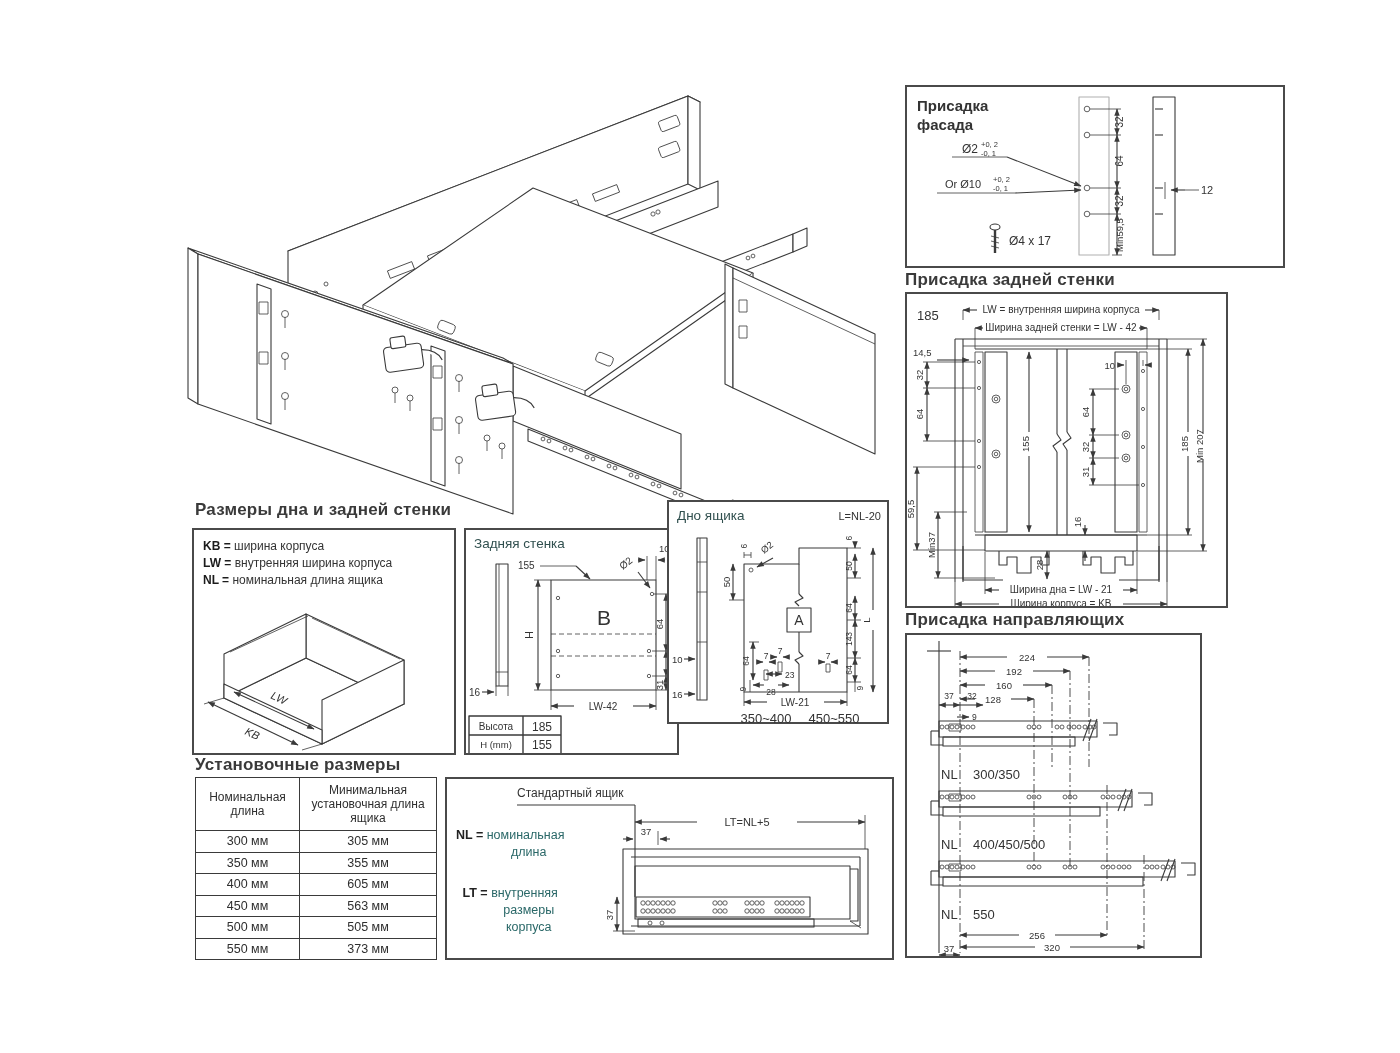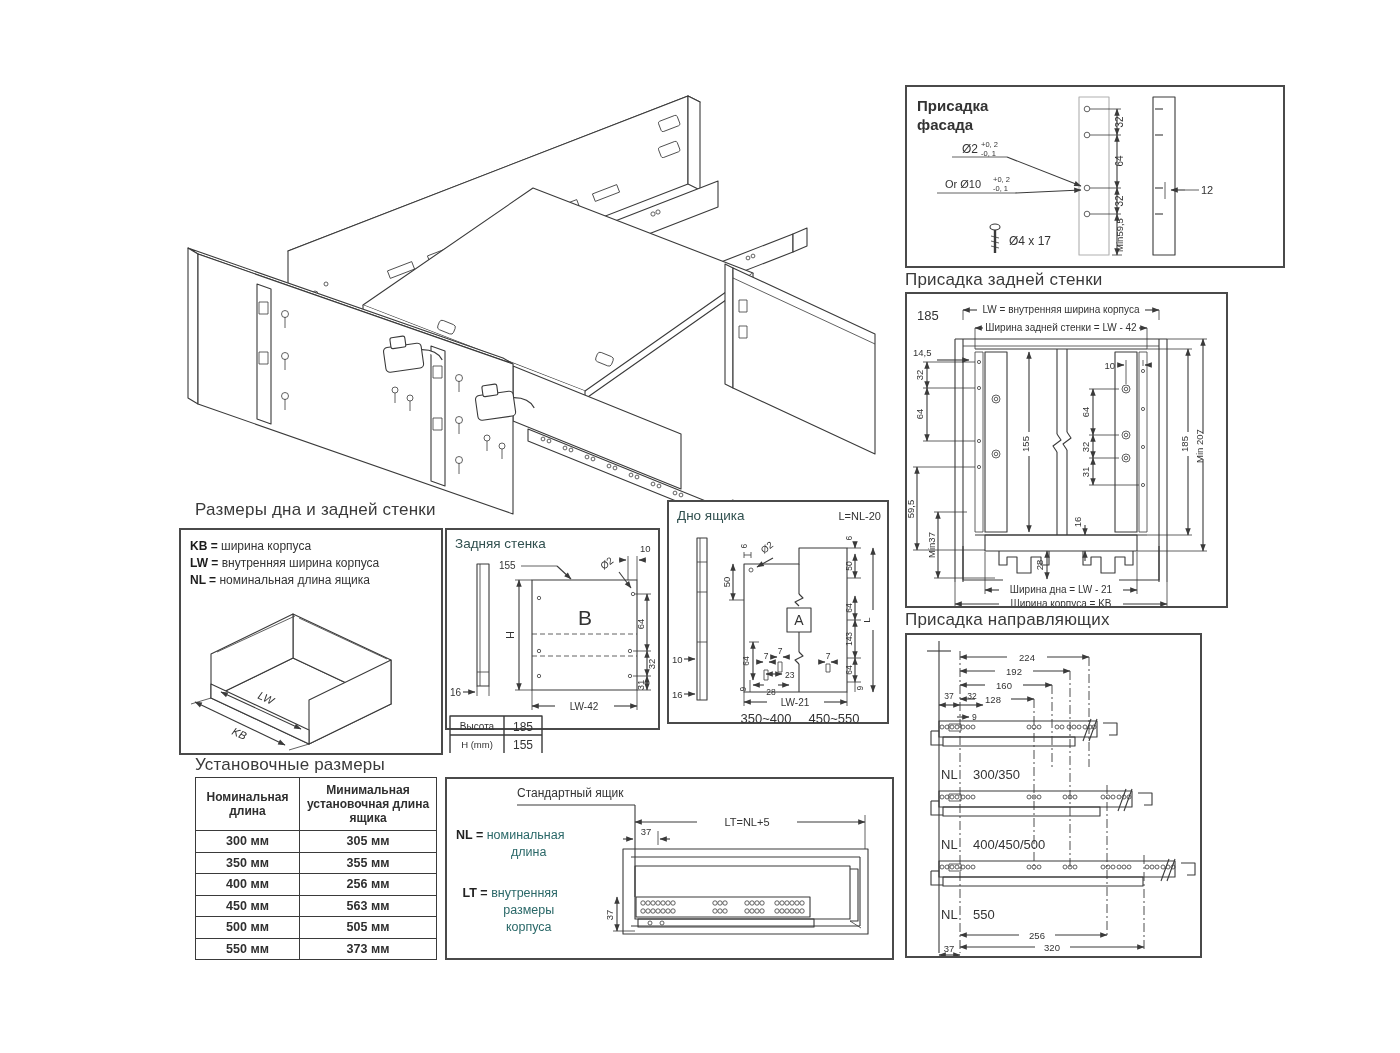--- a/index.html
+++ b/index.html
@@ -1,34 +1,34 @@
 <!DOCTYPE html>
 <html><head>
 <meta charset="utf-8">
 <style>
   html,body{margin:0;padding:0;background:#fff;}
   #page{position:relative;width:1400px;height:1053px;background:#fff;overflow:hidden;
         font-family:"Liberation Sans",sans-serif;color:#2f2f2f;}
   .panel{position:absolute;border:2px solid #4a4a4a;background:#fff;box-sizing:border-box;}
-  .sec-title{position:absolute;font-size:17px;font-weight:400;color:#3a3a3a;letter-spacing:.2px;}
+  .sec-title{position:absolute;font-size:17px;font-weight:700;color:#3a3a3a;letter-spacing:.2px;}
   svg{display:block;}
   svg text{font-family:"Liberation Sans",sans-serif;fill:#333;}
   .t8{font-size:8.5px}.t9{font-size:9.5px}.t10{font-size:10px}.t11{font-size:11px}
   .t12{font-size:12px}.t13{font-size:13px}.t14{font-size:14px}.t15{font-size:15px}
   .t21{font-size:21px}.mid{text-anchor:middle}.end{text-anchor:end}
   .ptitle{font-size:13.5px;fill:#31504f}
   .st{stroke:#3a3a3a;fill:none;stroke-width:1.1;stroke-linejoin:round;stroke-linecap:butt}
   .thin{stroke-width:.8}
   .dd{stroke-dasharray:9 3 2 3;stroke-width:.9}
   .dash{stroke-dasharray:5 3;stroke-width:.8}
   .fw{fill:#fff}
   
   .itab{border-collapse:collapse;width:100%;height:100%;table-layout:fixed;}
   .itab td,.itab th{border:1.6px solid #3a3a3a;text-align:center;vertical-align:middle;
-       font-size:12.5px;font-weight:700;padding:0 4px;}
+       font-size:12.5px;font-weight:400;padding:0 4px;}
   .itab th{font-size:12px;height:52px;}
   .itab col.c1{width:104px;}
   
   .leg{position:absolute;font-size:12.5px;line-height:17px;color:#2a6868;text-align:center;}
   .leg b{color:#222;font-weight:700;}
   .legend-lines{position:absolute;left:9px;top:8px;font-size:12px;line-height:17px;color:#333;}
   .legend-lines b{font-weight:700;color:#1c1c1c;}
 </style>
 </head>
 <body>
@@ -197,21 +197,21 @@
         <circle cx="354" cy="382" r="3" class="thin"></circle>
           <line x1="354" y1="385" x2="354" y2="395" class="thin"></line>
         <circle cx="369" cy="390" r="3" class="thin"></circle>
           <line x1="369" y1="393" x2="369" y2="403" class="thin"></line>
       </g>
     </g>
   </svg>
 
   <div class="sec-title" style="left:195px;top:500px">Размеры дна и задней стенки</div>
 
-  <div class="panel" style="left:179px;top:528px;width:264px;height:227px">
+  <div class="panel" style="left:192px;top:528px;width:264px;height:227px">
     <div class="legend-lines">
       <div><b>KB =</b> <span>ширина корпуса</span></div>
       <div><b>LW =</b> <span>внутренняя ширина корпуса</span></div>
       <div><b>NL =</b> <span>номинальная длина ящика</span></div>
     </div>
     <svg style="position:absolute;left:0;top:62px" width="238" height="161" viewBox="0 0 238 161">
       <g class="st fw">
         <polygon points="30,106 128,152 210,112 112,66"></polygon>
         <polygon points="112,66 210,112 210,68 112,22"></polygon>
         <polygon points="30,106 112,66 112,22 30,62"></polygon>
@@ -222,21 +222,21 @@
         <line x1="40" y1="100" x2="120" y2="137" marker-start="url(#arr)" marker-end="url(#arr)"></line>
         <line x1="14" y1="110" x2="104" y2="153" marker-start="url(#arr)" marker-end="url(#arr)"></line>
         <line x1="30" y1="106" x2="10" y2="112" class="thin"></line>
         <line x1="128" y1="152" x2="108" y2="158" class="thin"></line>
       </g>
       <text class="t11" font-style="italic" transform="rotate(25 76 106)" x="76" y="106">LW</text>
       <text class="t11" font-style="italic" transform="rotate(25 50 142)" x="50" y="142">KB</text>
     </svg>
   </div>
 
-  <div class="panel" style="left:445px;top:528px;width:215px;height:202px">
+  <div class="panel" style="left:464px;top:528px;width:215px;height:227px">
     <svg width="211" height="223" viewBox="0 0 211 223">
       <text class="ptitle" x="8" y="18">Задняя стенка</text>
       <g class="st">
         <rect x="30" y="34" width="12" height="122"></rect>
         <line x1="33" y1="34" x2="33" y2="156" class="thin"></line>
         <line x1="30" y1="142" x2="42" y2="142" class="thin"></line>
         <line x1="30" y1="156" x2="30" y2="166" class="thin"></line>
           <line x1="42" y1="156" x2="42" y2="166" class="thin"></line>
         <line x1="16" y1="162" x2="28" y2="162" marker-end="url(#arr)"></line>
         <rect x="85" y="50" width="105" height="110"></rect>
@@ -391,21 +391,21 @@
       <tr>
             <td>300 мм</td>
             <td>305 мм</td>
           </tr>
       <tr>
             <td>350 мм</td>
             <td>355 мм</td>
           </tr>
       <tr>
             <td>400 мм</td>
-            <td>256 мм</td>
+            <td>605 мм</td>
           </tr>
       <tr>
             <td>450 мм</td>
             <td>563 мм</td>
           </tr>
       <tr>
             <td>500 мм</td>
             <td>505 мм</td>
           </tr>
       <tr>

